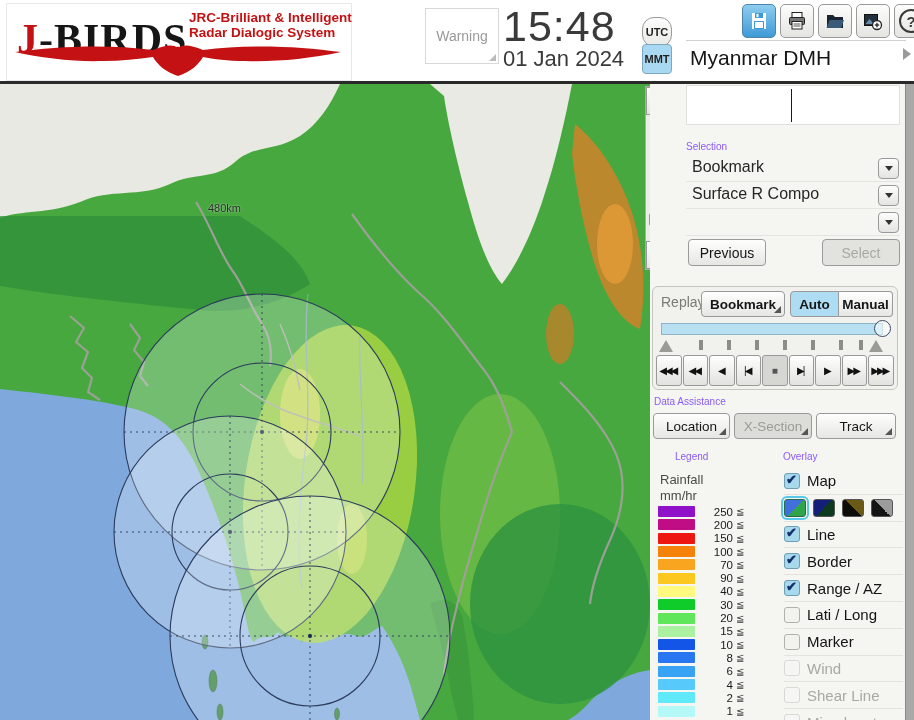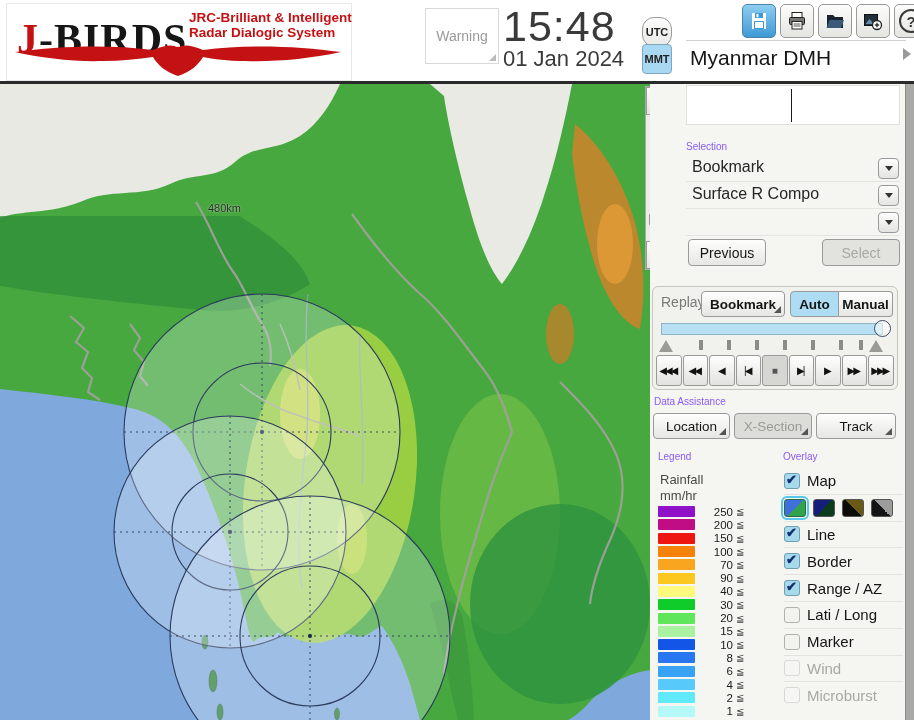--- a/index.html
+++ b/index.html
@@ -340,21 +340,21 @@
         <div class="pb normal">▶▶</div>
         <div class="pb normal">▶▶▶</div>
       </div>
     </div>
 
     <div class="sec-label" style="left:4px;top:312px;">Data Assistance</div>
     <div class="btn da-btn menu-corner enabled" style="left:3px;width:77px;">Location</div>
     <div class="btn da-btn menu-corner pressedgray" style="left:84px;width:78px;">X-Section</div>
     <div class="btn da-btn menu-corner enabled" style="left:166px;width:80px;">Track</div>
 
-    <div class="sec-label" style="left:8px;top:367px;">Legend</div>
+    <div class="sec-label" style="left:25px;top:367px;">Legend</div>
     <div class="sec-label" style="left:133px;top:367px;">Overlay</div>
 
     <div class="legend-title" style="left:10px;top:388px;">Rainfall</div>
     <div class="legend-title" style="left:10px;top:404px;">mm/hr</div>
     <div class="legend-rows">
       <div class="lrow">
           <span class="lswatch" style="background-color: rgb(144, 18, 200);"></span>
           <span class="lval">250</span>
           <span class="lleq">≦</span>
         </div>
@@ -465,19 +465,23 @@
       <div class="ov-row unchecked">
         <span class="cb"></span>
         <span class="ov-label">Marker</span>
       </div>
       <div class="ov-row disabled">
         <span class="cb"></span>
         <span class="ov-label">Wind</span>
       </div>
       <div class="ov-row disabled">
         <span class="cb"></span>
+        <span class="ov-label">Shear Line</span>
+      </div>
+      <div class="ov-row disabled">
+        <span class="cb"></span>
         <span class="ov-label">Microburst</span>
       </div>
     </div>
   </div>
 
   <div class="scrollstrip"></div>
 </div>
 
 </body></html>

